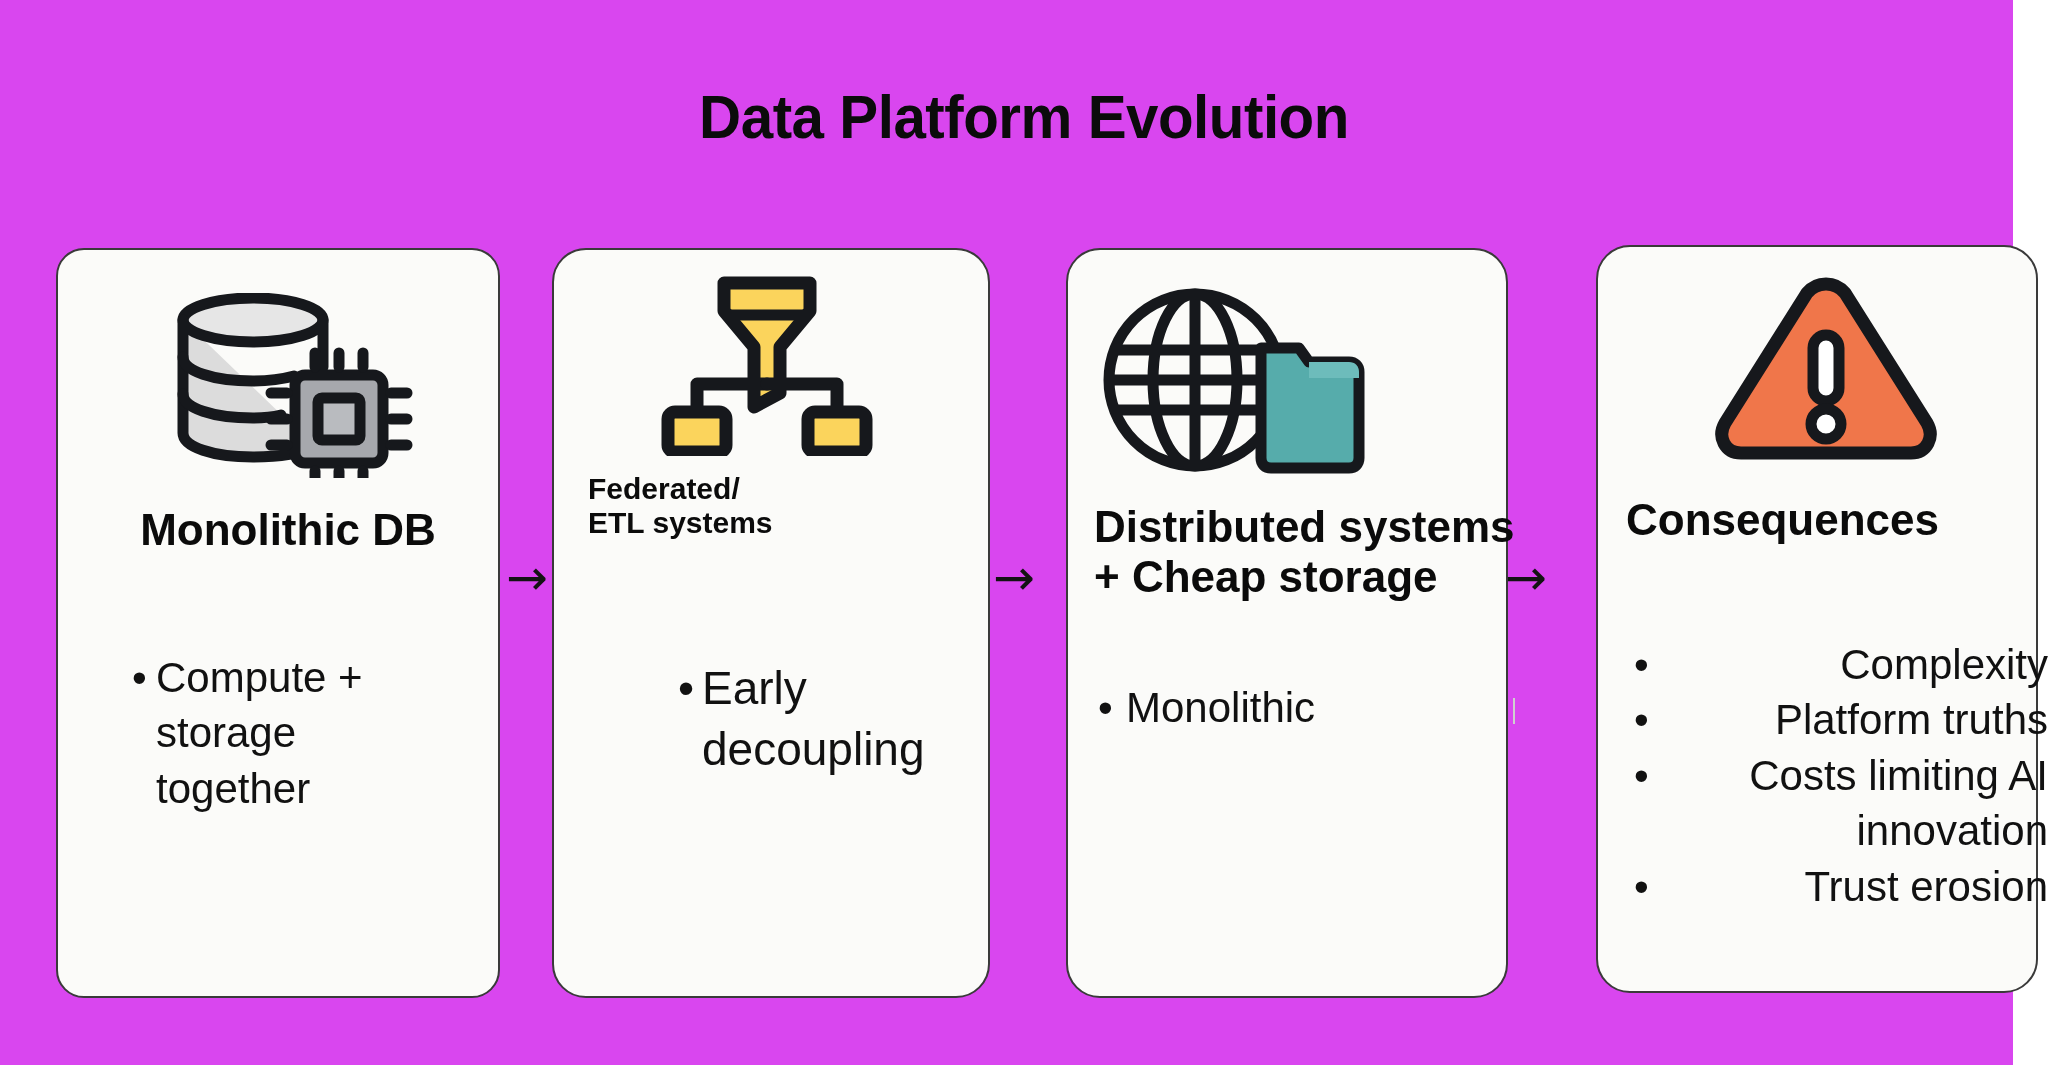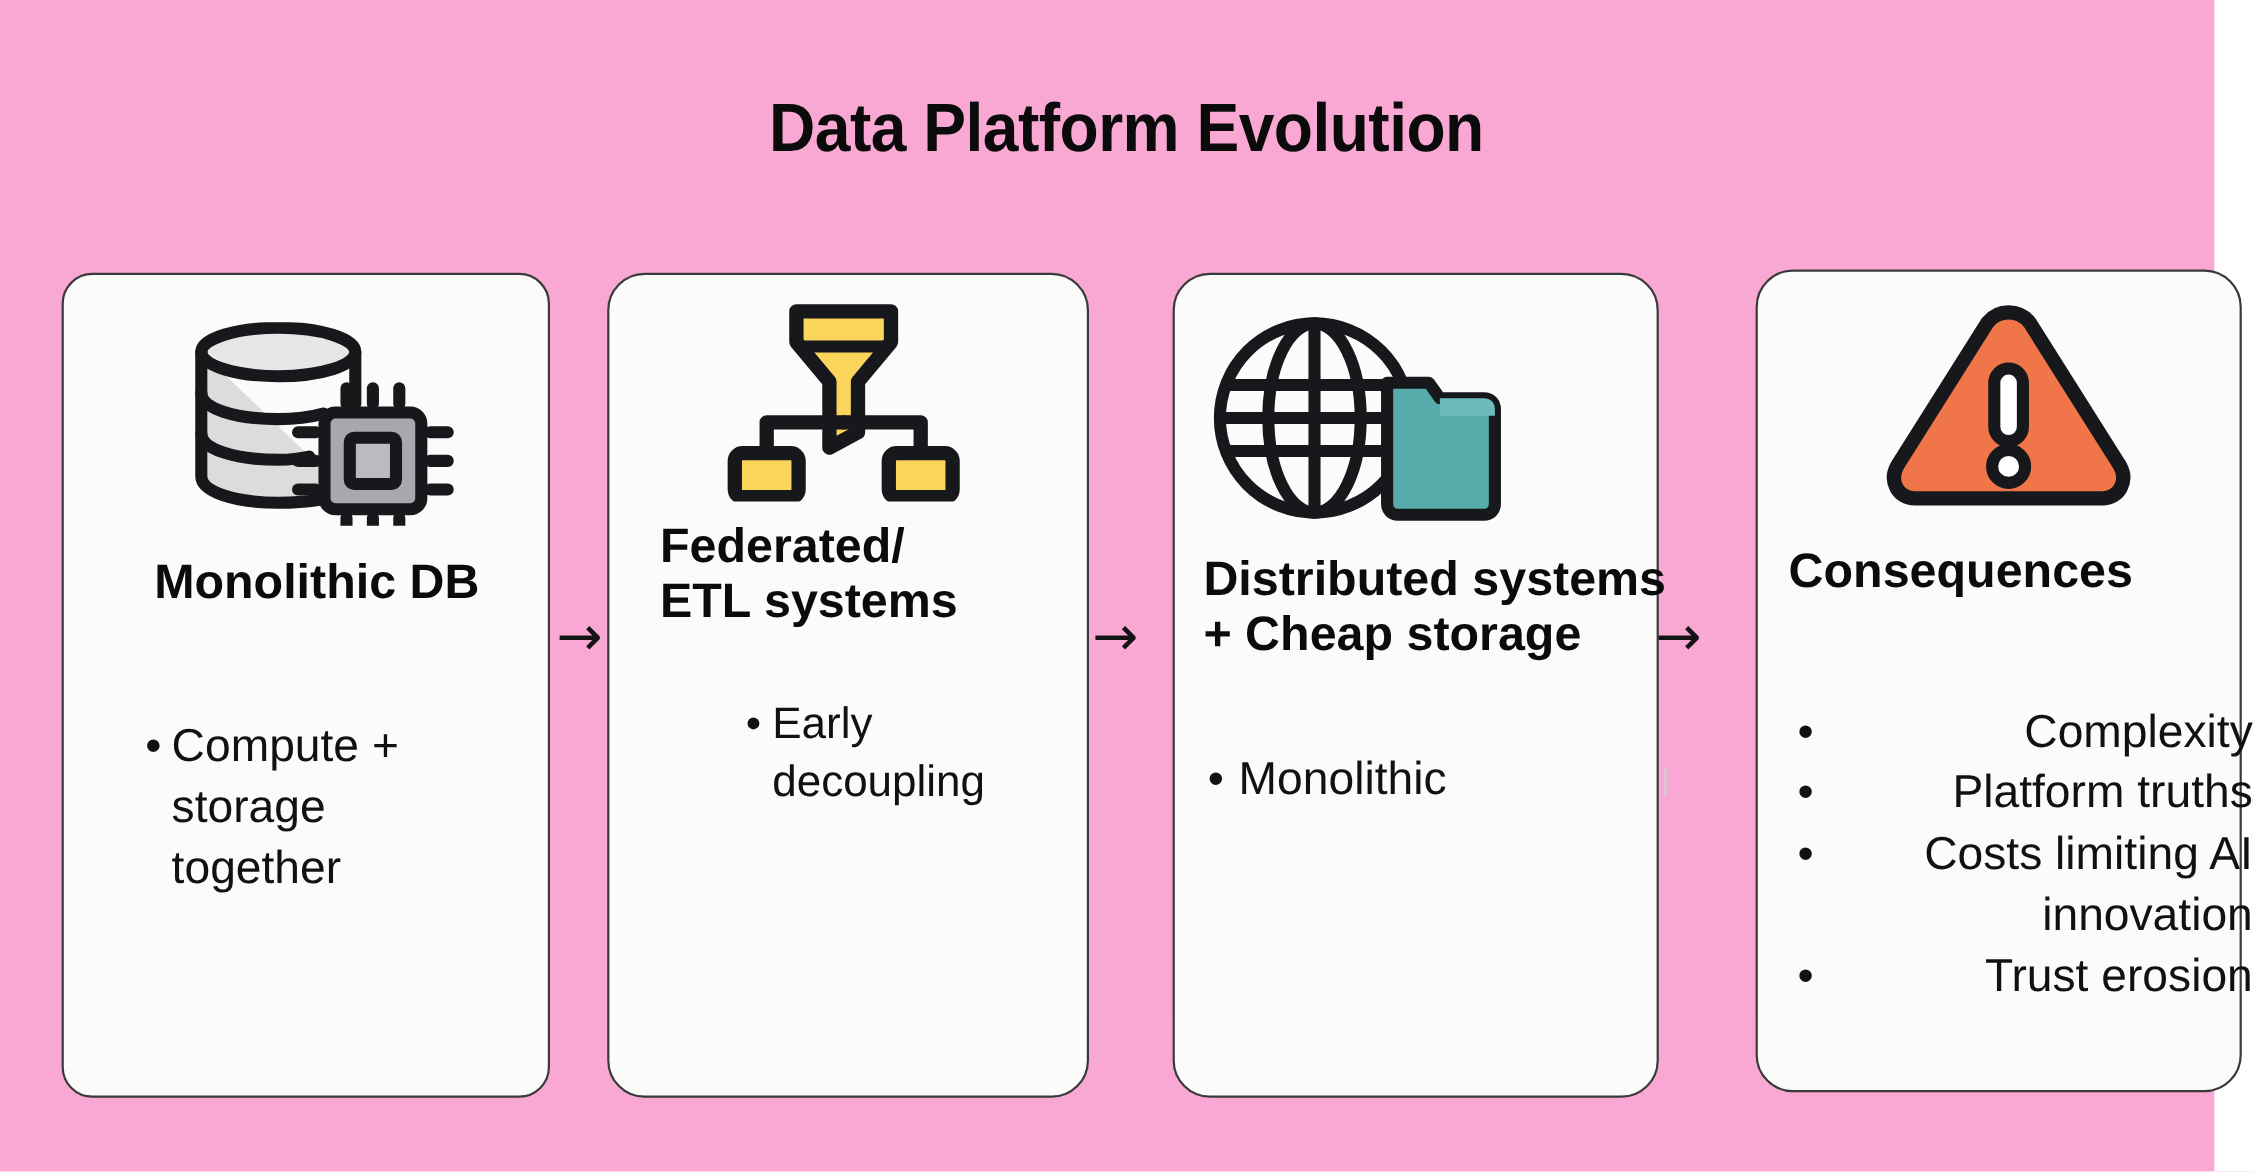--- a/index.html
+++ b/index.html
@@ -13,21 +13,21 @@
     height: 1065px;
     overflow: hidden;
     font-family: "Liberation Sans", sans-serif;
     -webkit-font-smoothing: antialiased;
   }
 
   #canvas {
     position: relative;
     width: 2013px;
     height: 1065px;
-    background: #f9a8d4;
+    background: #d946ef;
   }
 
   
   .page-title {
     position: absolute;
     left: 0;
     top: 86px;
     width: 2048px;
     text-align: center;
     font-family: "Liberation Sans", sans-serif;
@@ -72,22 +72,22 @@
     font-weight: bold;
     color: #0b0b0b;
     line-height: 1.14;
     white-space: pre-line;
   }
   #title-0 {
     left: 30px;  top: 255px;  width: 400px;
     font-size: 44px; text-align: center;
   }
   #title-1 {
-    left: 46px;  top: 222px;  width: 360px;
-    font-size: 44px; text-align: left;
+    left: 34px;  top: 222px;  width: 360px;
+    font-size: 30px; text-align: left;
   }
   #title-2 {
     left: 26px;  top: 252px;  width: 430px;
     font-size: 44px; text-align: left;
   }
   #title-3 {
     left: 28px;  top: 248px;  width: 420px;
     font-size: 44px; text-align: left;
   }
 
@@ -112,22 +112,22 @@
     left: 6px;
     top: 0;
     font-size: 1em;
     line-height: 1.32;
   }
   #list-0 {
     left: 68px; top: 400px; width: 330px;
     font-size: 42px; text-align: left;
   }
   #list-1 {
-    left: 118px; top: 382px; width: 300px;
-    font-size: 40px; text-align: left;
+    left: 118px; top: 408px; width: 300px;
+    font-size: 46px; text-align: left;
   }
   #list-2 {
     left: 24px; top: 430px; width: 400px;
     font-size: 42px; text-align: left;
   }
   #list-3 {
     left: 30px; top: 390px; width: 420px;
     font-size: 42px; text-align: right;
   }
   #list-2 li { padding-left: 34px; }

